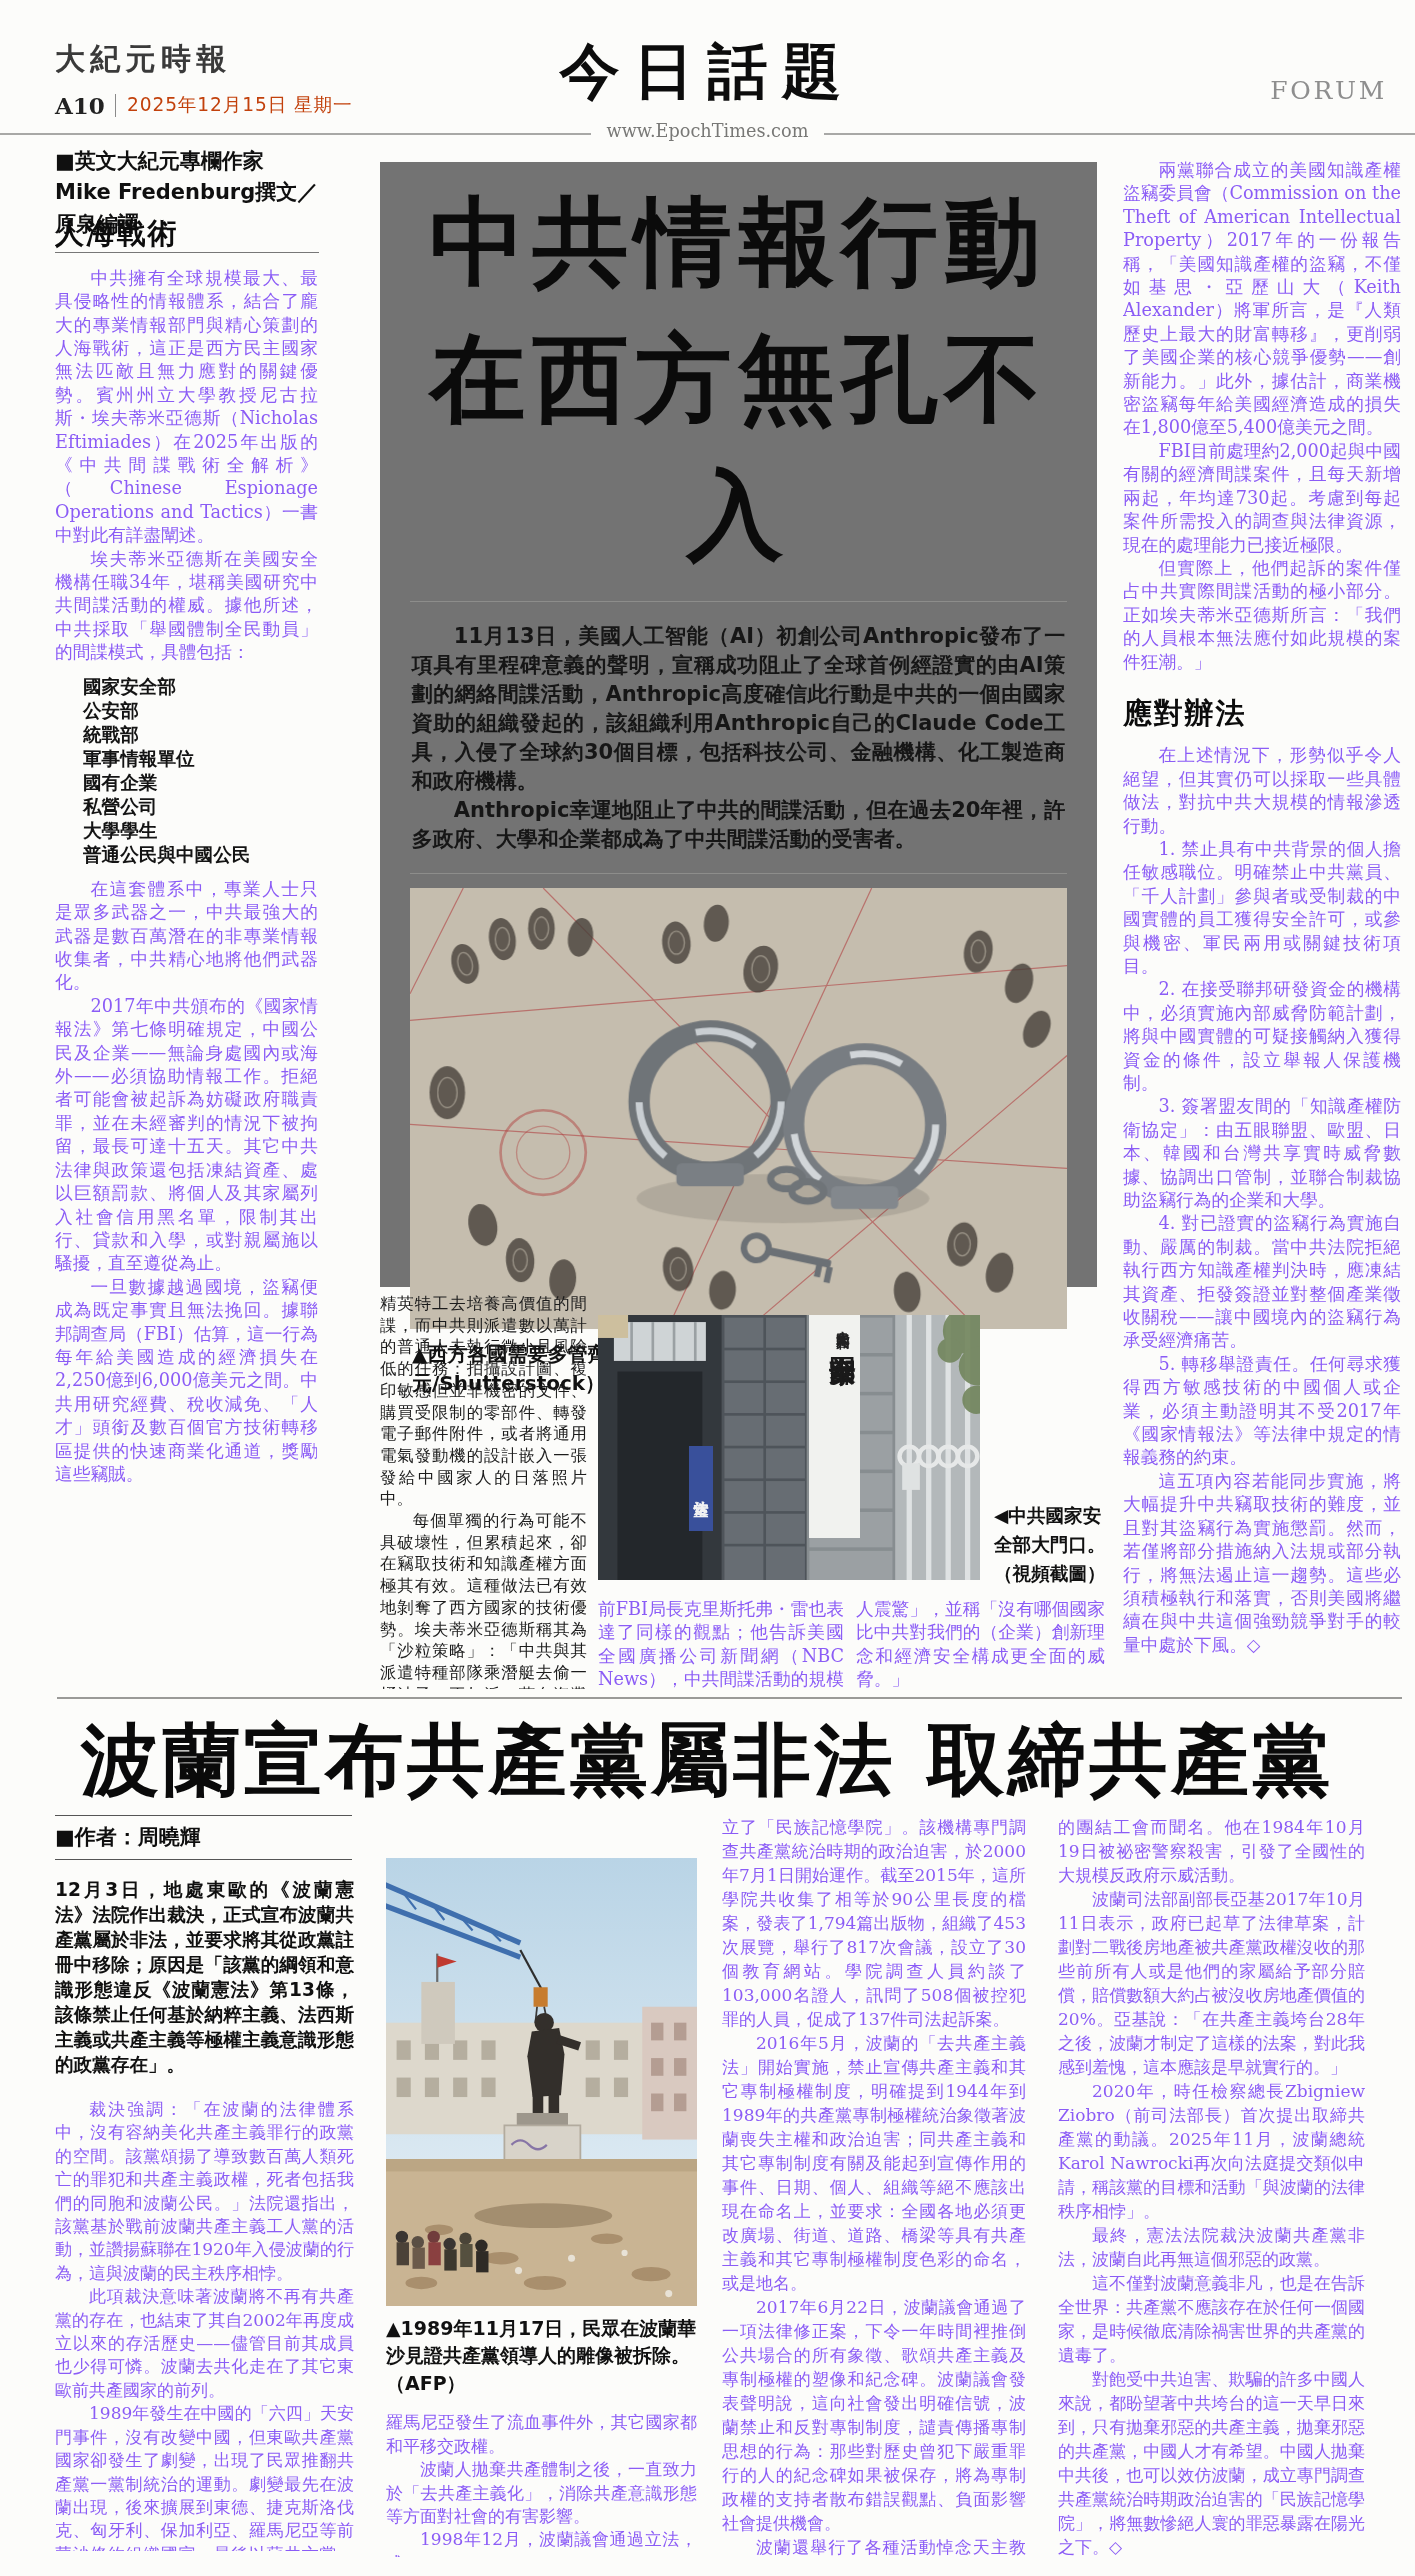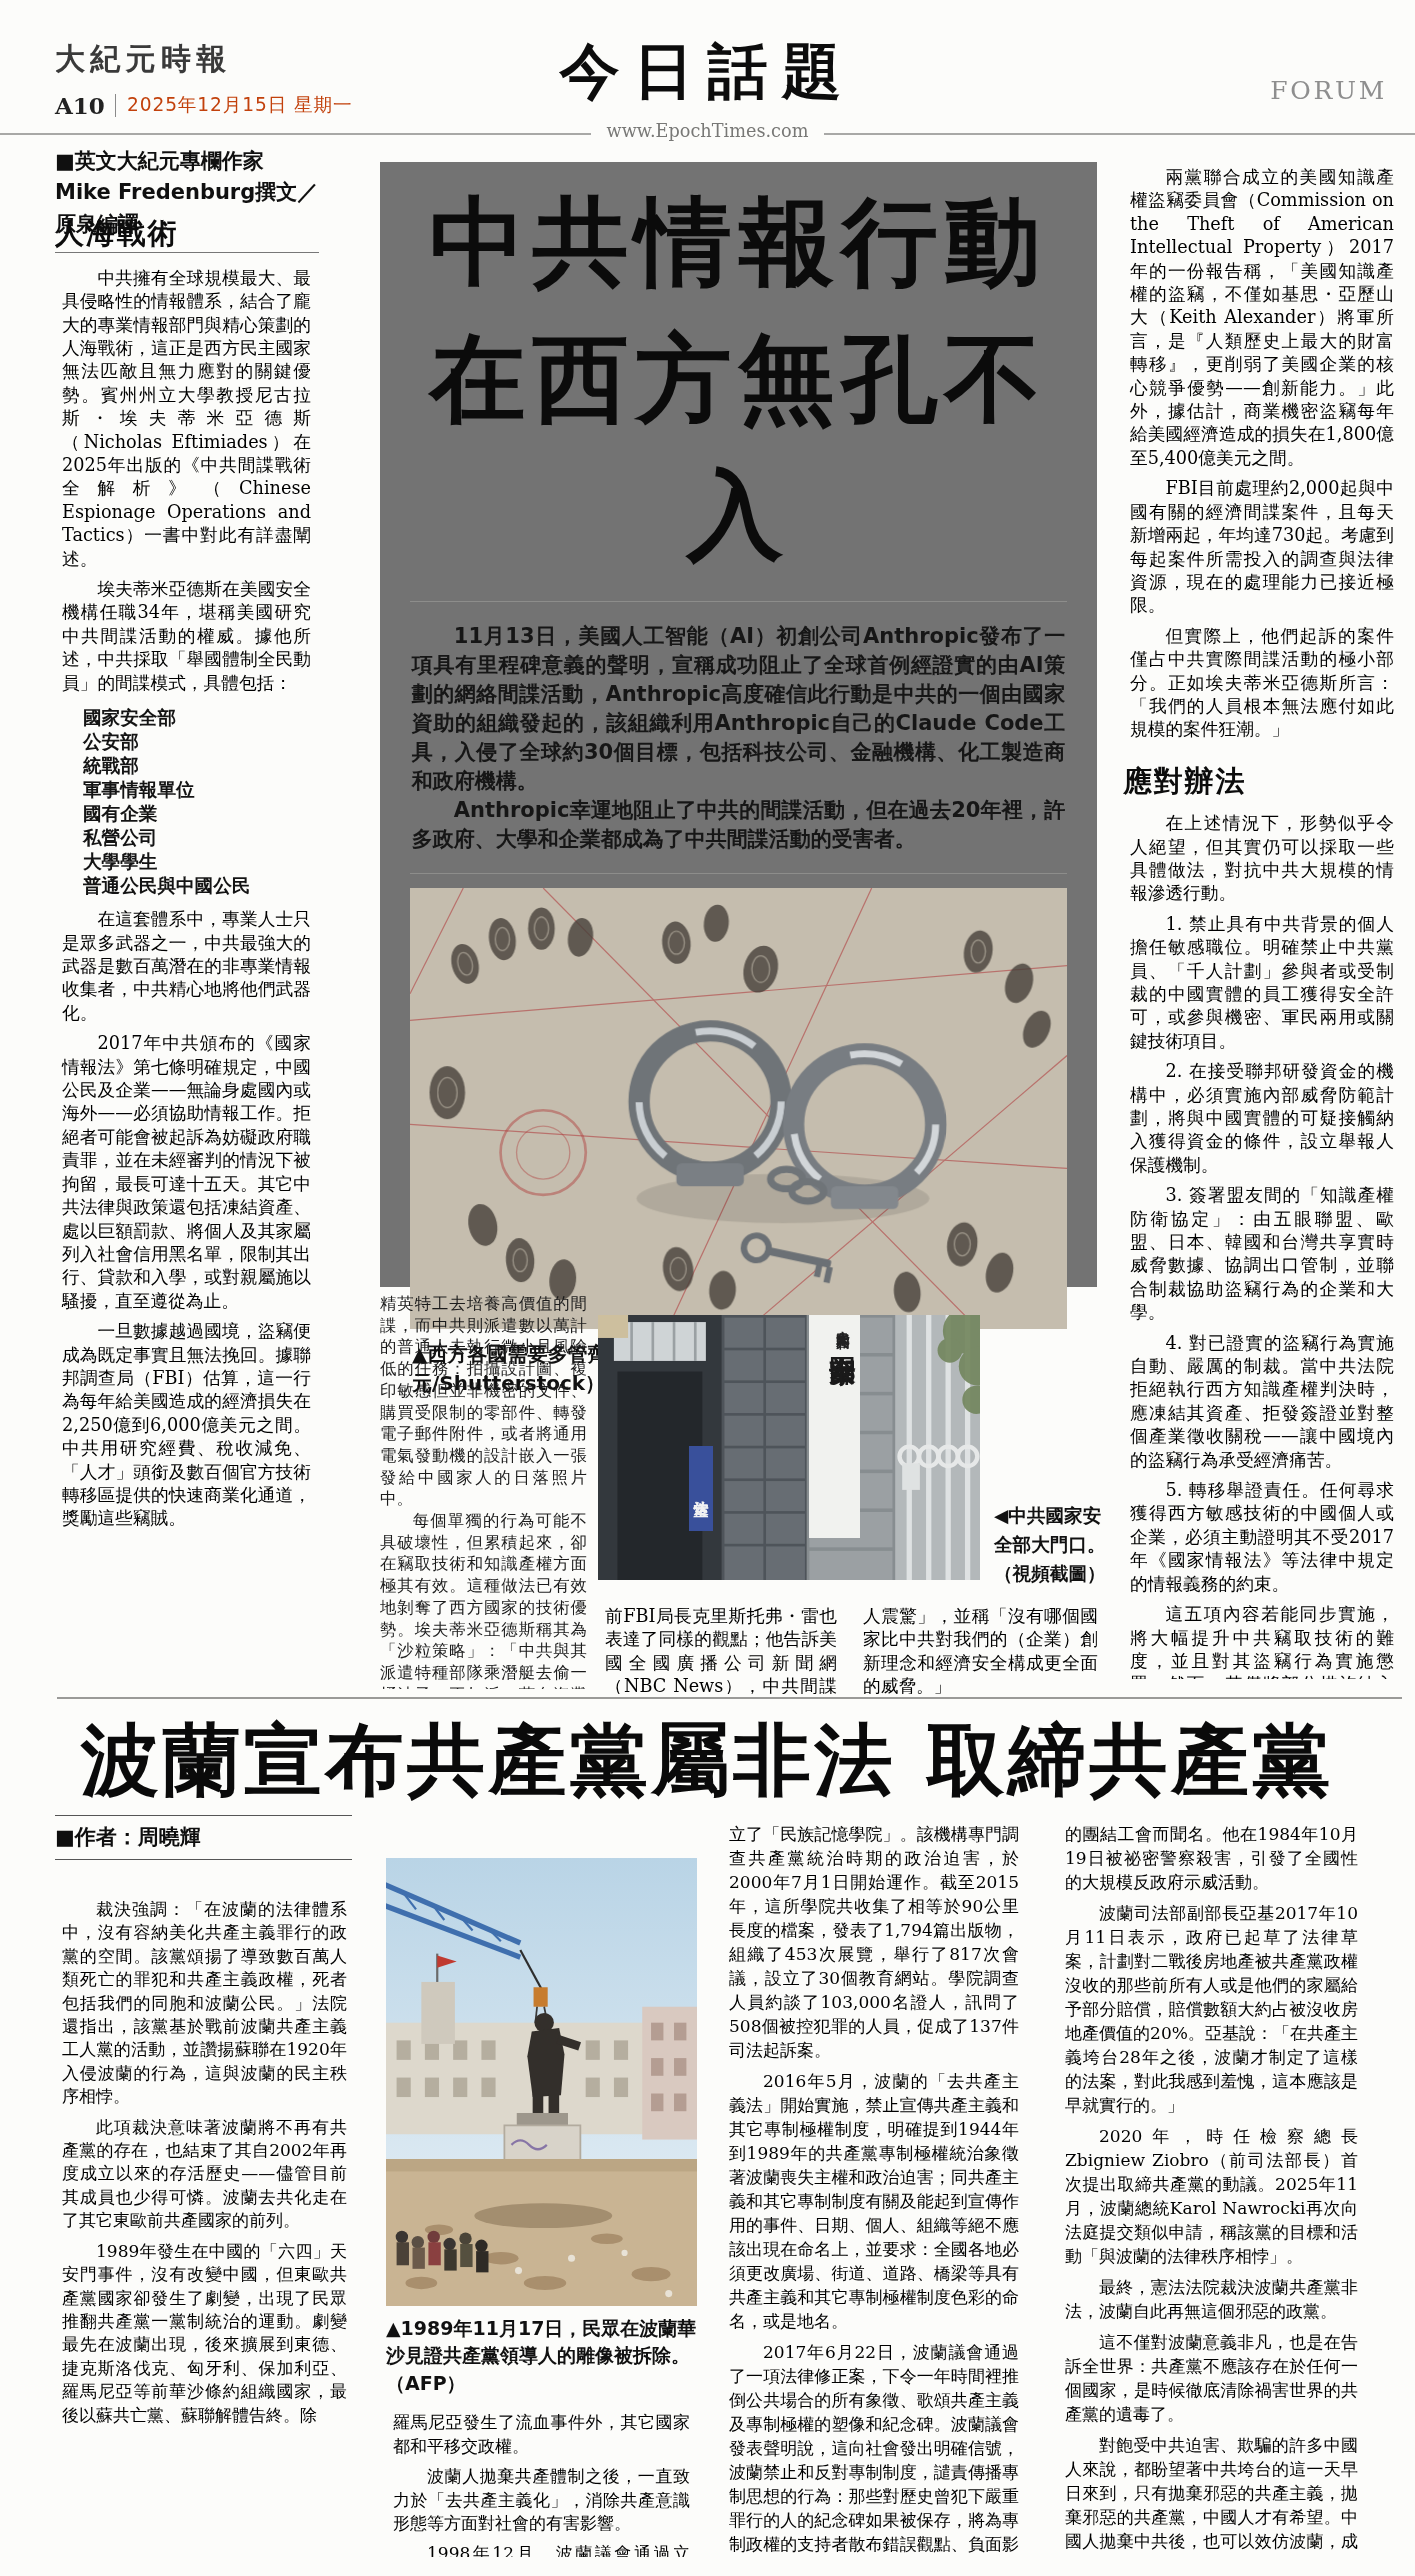--- a/index.html
+++ b/index.html
@@ -15,21 +15,21 @@
   .sectitle{position:absolute;left:0;right:0;top:35px;text-align:center;
             font:900 60px/1.2 "DejaVu Serif","Liberation Serif",serif;letter-spacing:14px;color:#0c0c0c;}
   .forum{position:absolute;right:28px;top:78px;font:400 25px/1 "DejaVu Serif","Liberation Serif",serif;
          color:#8e8e8e;letter-spacing:2.7px;}
   .header-rule{position:absolute;left:0;top:133px;width:1415px;height:1.8px;background:#a8a8a6;}
   .website{position:absolute;left:0;right:0;top:120px;text-align:center;z-index:2;}
   .website span{display:inline-block;background:#fcfcfa;padding:0 16px;
                 font:400 17.7px/23px "DejaVu Serif","Liberation Serif",serif;color:#787876;}
   
   .body p{font:400 17.7px/23.4px "DejaVu Serif","Liberation Serif",serif;text-align:justify;
-          text-indent:2em;margin:7px;color:#000000;}
+          text-indent:2em;margin:0;color:#8b5cf6;}
   .body p.noind{text-indent:0;}
   .smallbody p{font:400 16.4px/21.7px "DejaVu Serif","Liberation Serif",serif;text-align:justify;
           text-indent:2em;margin:0;color:#1c1c1c;}
   .smallbody p.noind{text-indent:0;}
   h2.sec{font:900 29px/1.15 "DejaVu Sans","Liberation Sans",sans-serif;letter-spacing:1.8px;
          margin:25px 0 16px;color:#0c0c0c;}
   
   .byline1{position:absolute;left:55px;top:142px;width:264px;border-bottom:0.9px solid #777;
            padding:3.5px 0 12.4px;font:700 21px/1.5 "DejaVu Sans","Liberation Sans",sans-serif;color:#101010;}
   .leftcol{position:absolute;left:55px;top:205px;width:263px;height:1479px;overflow:hidden;}
@@ -345,20 +345,23 @@
     <p>5. 轉移舉證責任。任何尋求獲得西方敏感技術的中國個人或企業，必須主動證明其不受2017年《國家情報法》等法律中規定的情報義務的約束。</p>
     <p>這五項內容若能同步實施，將大幅提升中共竊取技術的難度，並且對其盜竊行為實施懲罰。然而，若僅將部分措施納入法規或部分執行，將無法遏止這一趨勢。這些必須積極執行和落實，否則美國將繼續在與中共這個強勁競爭對手的較量中處於下風。◇</p>
   </div>
 
   <div class="divider"></div>
 
   <div class="head2">波蘭宣布共產黨屬非法 取締共產黨</div>
   <div class="byline2">■作者：周曉輝</div>
 
   <div class="a2col1">
+    <div class="lede">
+      <p>12月3日，地處東歐的《波蘭憲法》法院作出裁決，正式宣布波蘭共產黨屬於非法，並要求將其從政黨註冊中移除；原因是「該黨的綱領和意識形態違反《波蘭憲法》第13條，該條禁止任何基於納粹主義、法西斯主義或共產主義等極權主義意識形態的政黨存在」。</p>
+    </div>
     <div class="body">
       <p>裁決強調：「在波蘭的法律體系中，沒有容納美化共產主義罪行的政黨的空間。該黨頌揚了導致數百萬人類死亡的罪犯和共產主義政權，死者包括我們的同胞和波蘭公民。」法院還指出，該黨基於戰前波蘭共產主義工人黨的活動，並讚揚蘇聯在1920年入侵波蘭的行為，這與波蘭的民主秩序相悖。</p>
       <p>此項裁決意味著波蘭將不再有共產黨的存在，也結束了其自2002年再度成立以來的存活歷史——儘管目前其成員也少得可憐。波蘭去共化走在了其它東歐前共產國家的前列。</p>
       <p>1989年發生在中國的「六四」天安門事件，沒有改變中國，但東歐共產黨國家卻發生了劇變，出現了民眾推翻共產黨一黨制統治的運動。劇變最先在波蘭出現，後來擴展到東德、捷克斯洛伐克、匈牙利、保加利亞、羅馬尼亞等前華沙條約組織國家，最後以蘇共亡黨、蘇聯解體告終。除</p>
     </div>
   </div>
 
   <div class="a2col2">
     <div class="photo3">
       <svg viewBox="0 0 352 506" preserveAspectRatio="none">

